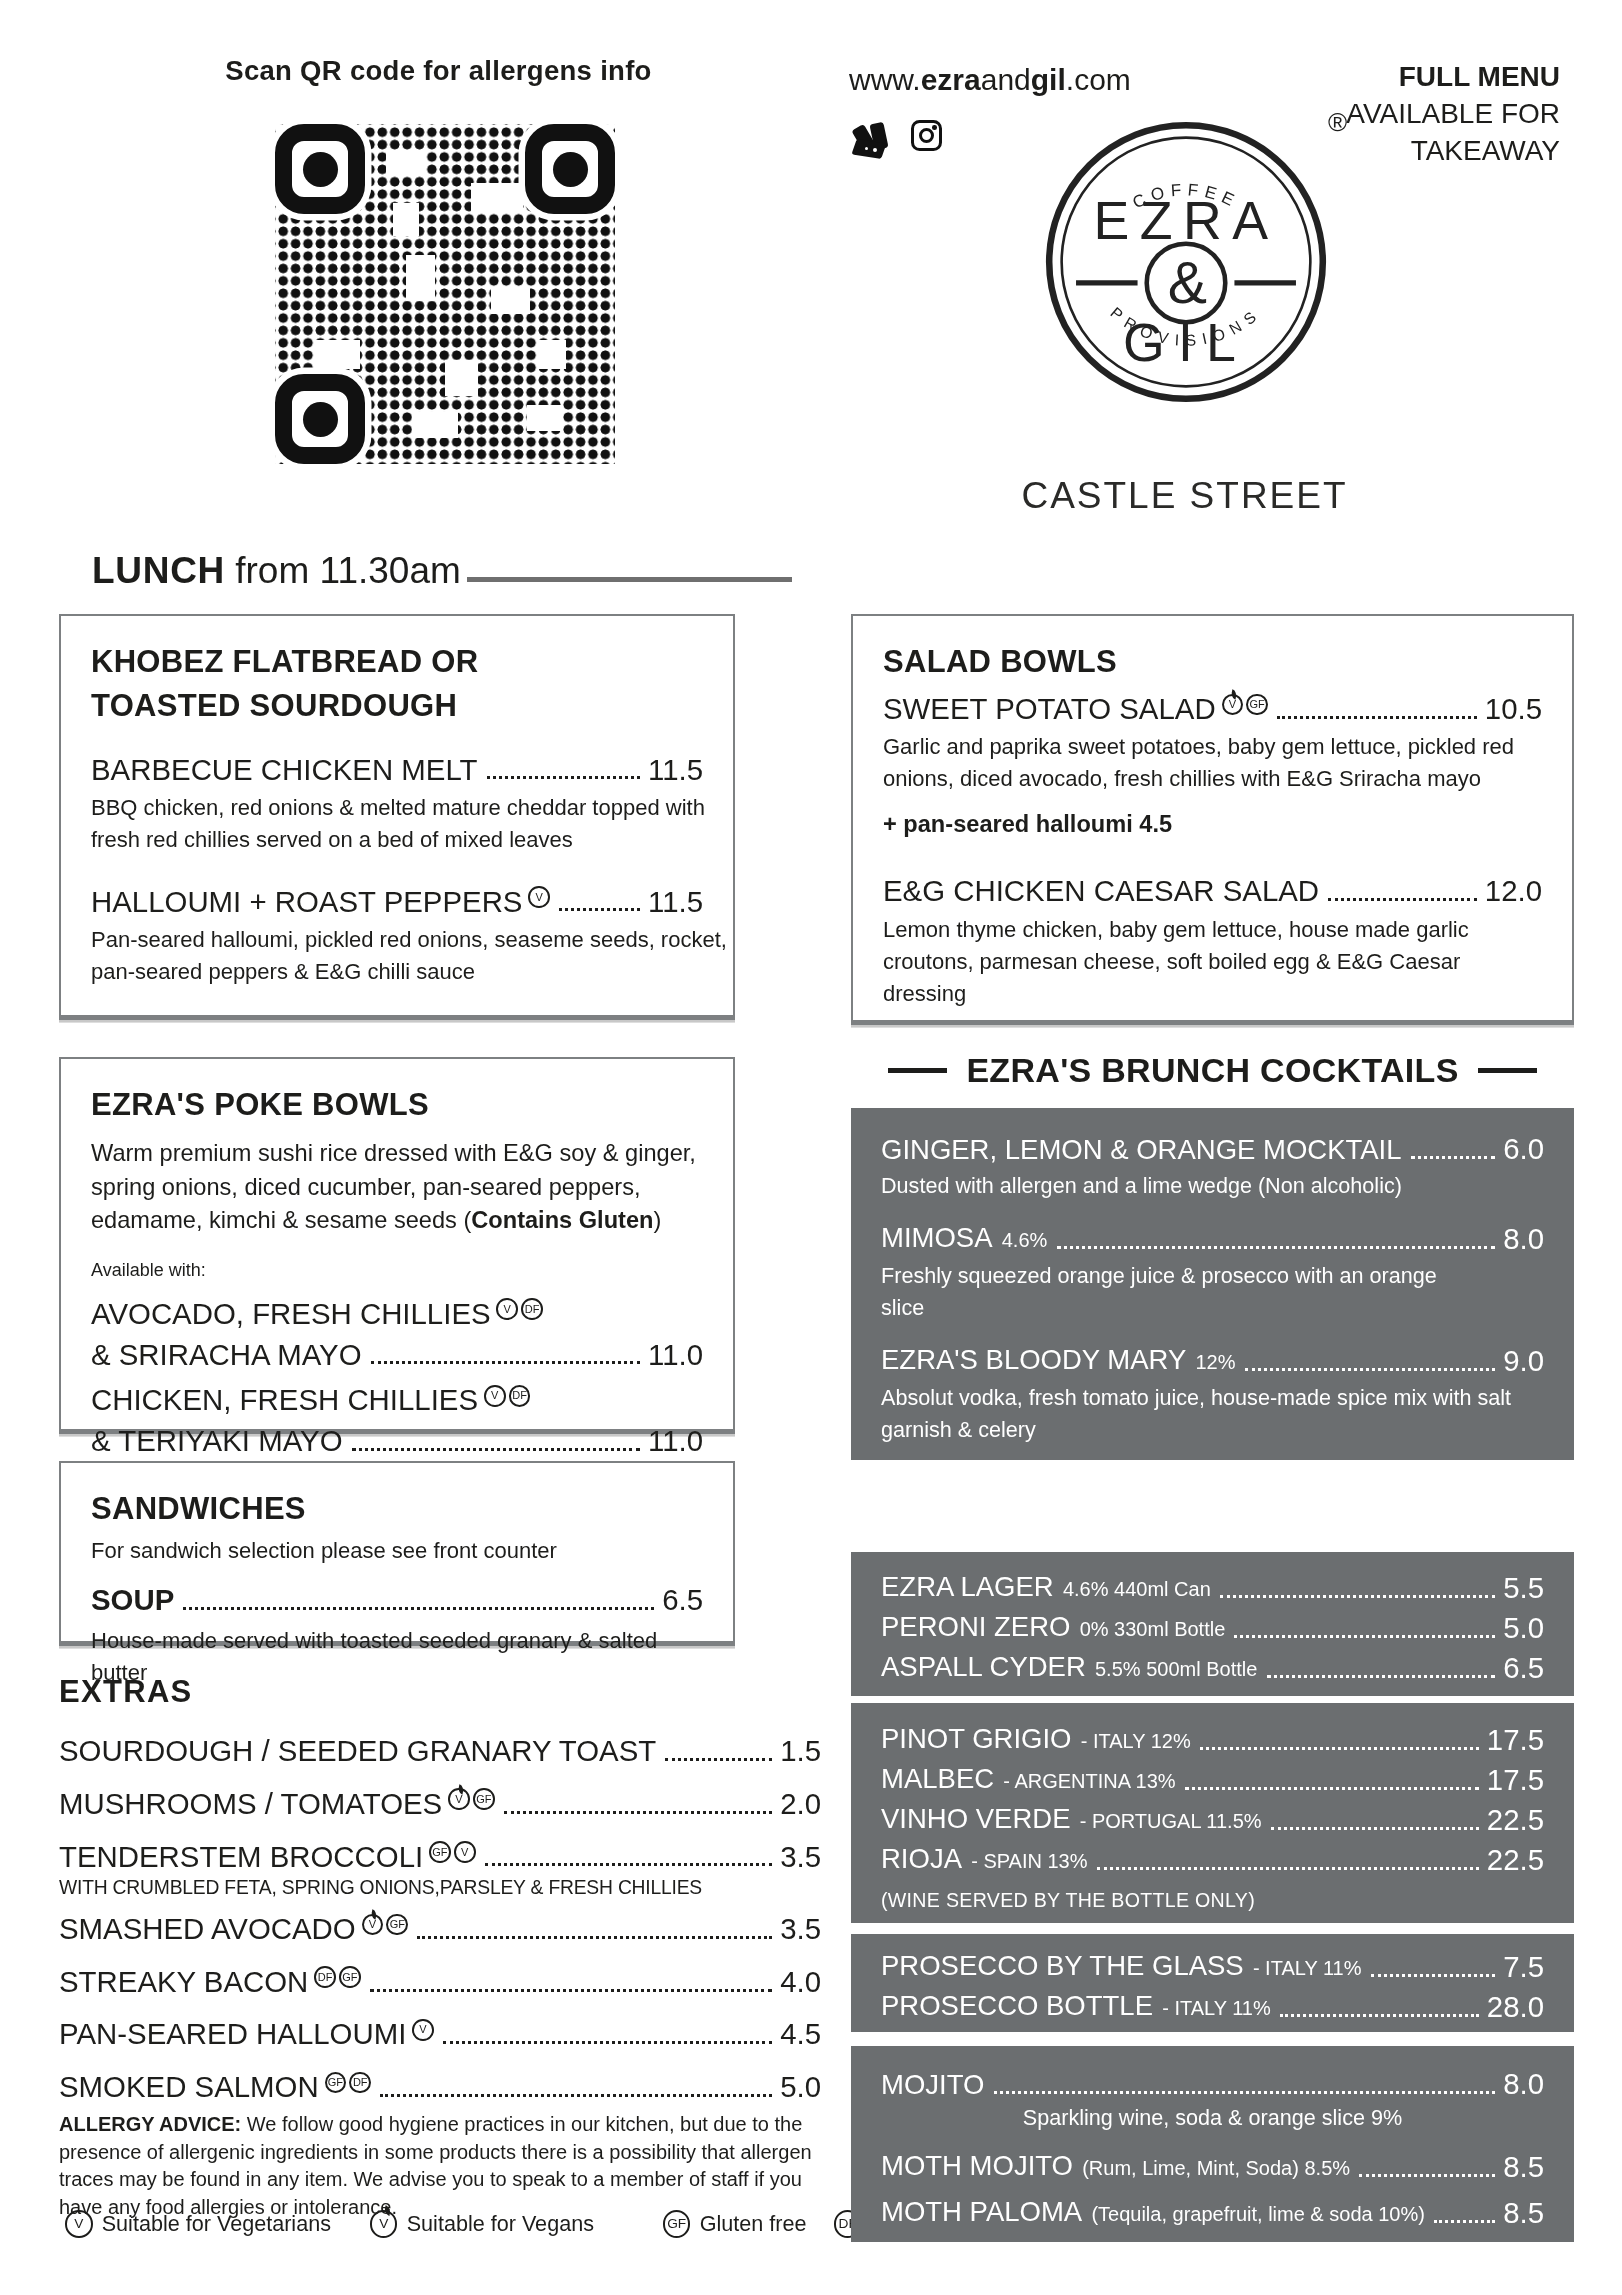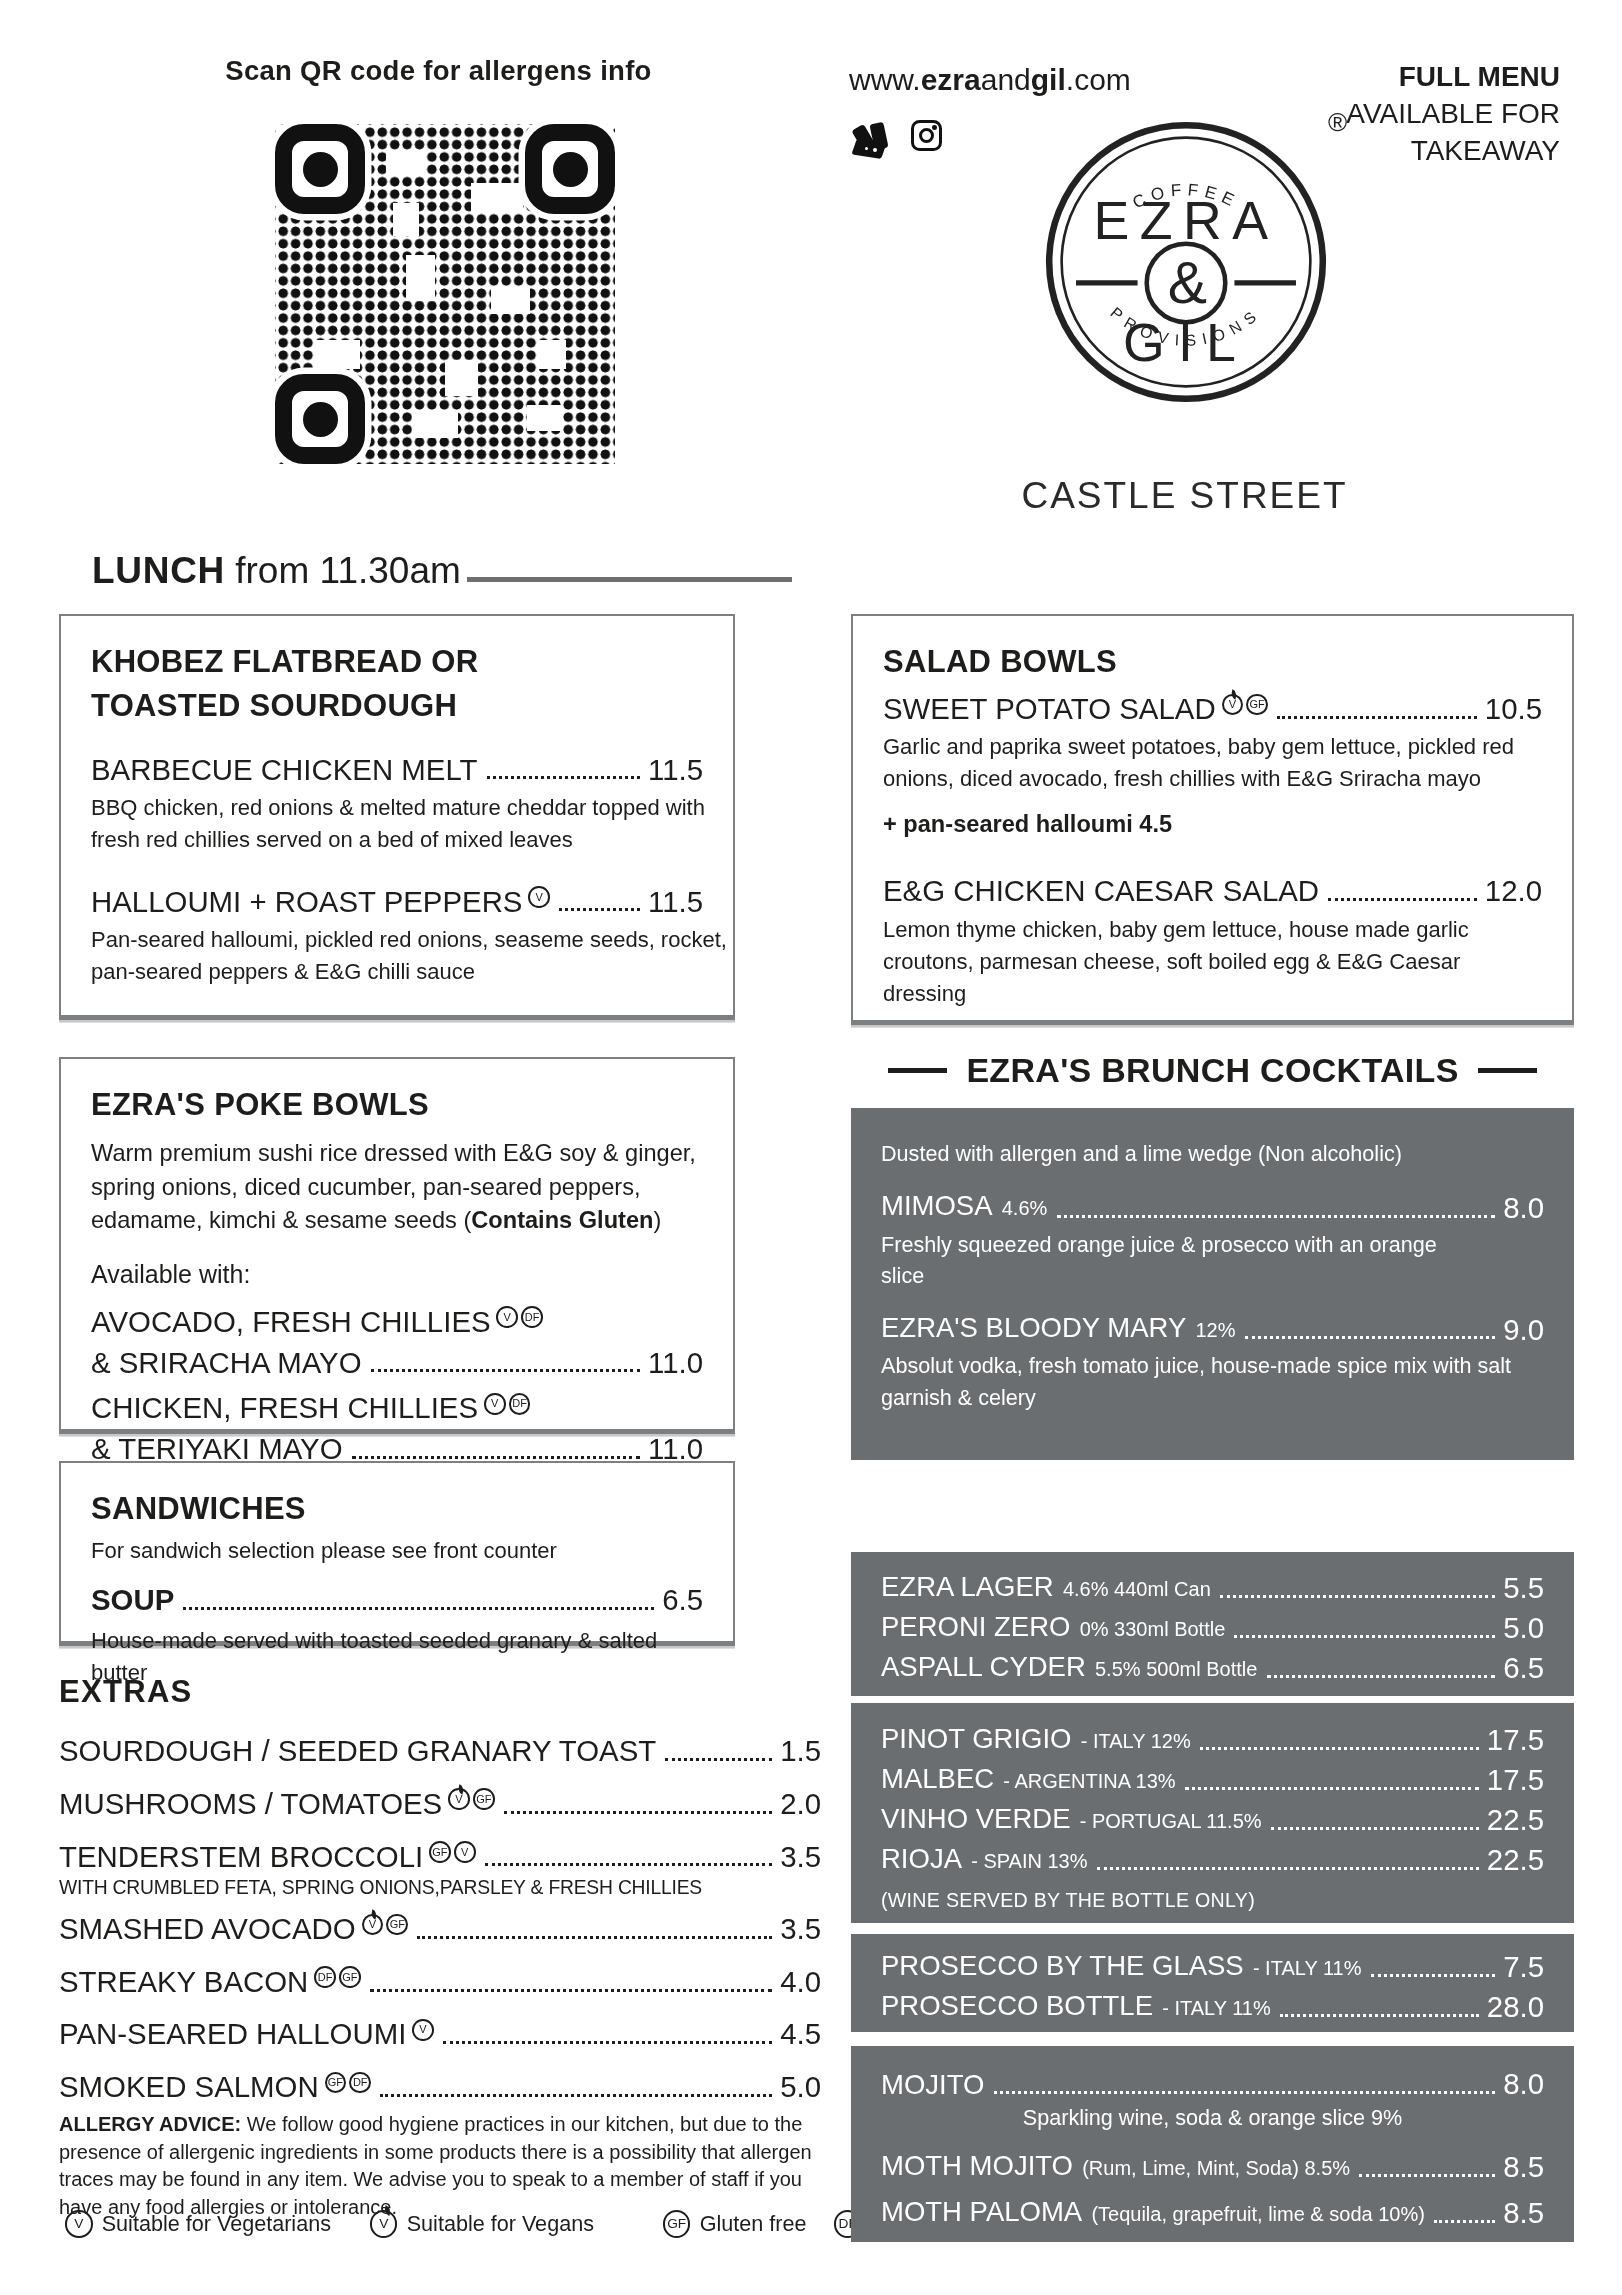--- a/index.html
+++ b/index.html
@@ -69,21 +69,21 @@
   .bdg + .bdg{margin-left:3.3px;}
   .bdg.vegan::after{content:'';position:absolute;top:-5.9px;right:3.9px;width:5.9px;height:8.5px;background:#1d1d1b;
        border-radius:0 100% 0 100%;transform:rotate(18deg);}
 
   .dashtitle{position:absolute;display:flex;align-items:center;justify-content:center;gap:19.6px;}
   .dashtitle .bar{flex:0 0 59px;height:4.6px;background:#1d1d1b;}
   .dashtitle .t{font-weight:bold;font-size:34px;white-space:nowrap;letter-spacing:0.3px;}
 
   .bold{font-weight:bold;}
   .addon{font-weight:bold;font-size:23.6px;margin-top:15.7px;}
-  .avail{font-size:25px;margin-top:22px;}
+  .avail{font-size:18px;margin-top:22px;}
   .intro{font-size:23.6px;line-height:1.42;margin-top:10.5px;}
 
   
   .extras{left:59px;top:1670px;width:762px;position:absolute;}
   .exrow{margin-top:21px;}
   .allergy{left:59px;top:2111px;width:772px;position:absolute;font-size:20px;line-height:1.38;}
   .legend{left:65px;top:2210px;width:916px;position:absolute;display:flex;align-items:center;font-size:21.6px;}
   .lit{display:flex;align-items:center;gap:9.2px;}
   .lbdg{display:inline-flex;align-items:center;justify-content:center;width:27.5px;height:27.5px;border:2px solid #1d1d1b;
         border-radius:50%;font-size:13.7px;position:relative;box-sizing:border-box;flex:0 0 auto;}
@@ -304,20 +304,25 @@
   <div class="desc" style="width:654px;">Lemon thyme chicken, baby gem lettuce, house made garlic croutons, parmesan cheese, soft boiled egg &amp; E&amp;G Caesar dressing</div>
 </div>
 
 <div class="dashtitle colR" style="top:1051px;">
   <span class="bar"></span>
   <span class="t">EZRA'S BRUNCH COCKTAILS</span>
   <span class="bar"></span>
 </div>
 
 <div class="greybox colR" style="top:1108px;height:352px;">
+  <div class="mrow">
+    <span class="nmwrap"><span class="grow-name">GINGER, LEMON &amp; ORANGE MOCKTAIL</span></span>
+    <span class="dots"></span>
+    <span class="pr nm-sm">6.0</span>
+  </div>
   <div class="gdesc">Dusted with allergen and a lime wedge (Non alcoholic)</div>
 
   <div class="mrow mt34">
     <span class="nmwrap"><span class="grow-name">MIMOSA</span><span class="det">4.6%</span></span>
     <span class="dots"></span>
     <span class="pr nm-sm">8.0</span>
   </div>
   <div class="gdesc" style="width:576px;">Freshly squeezed orange juice &amp; prosecco with an orange slice</div>
 
   <div class="mrow mt34">

